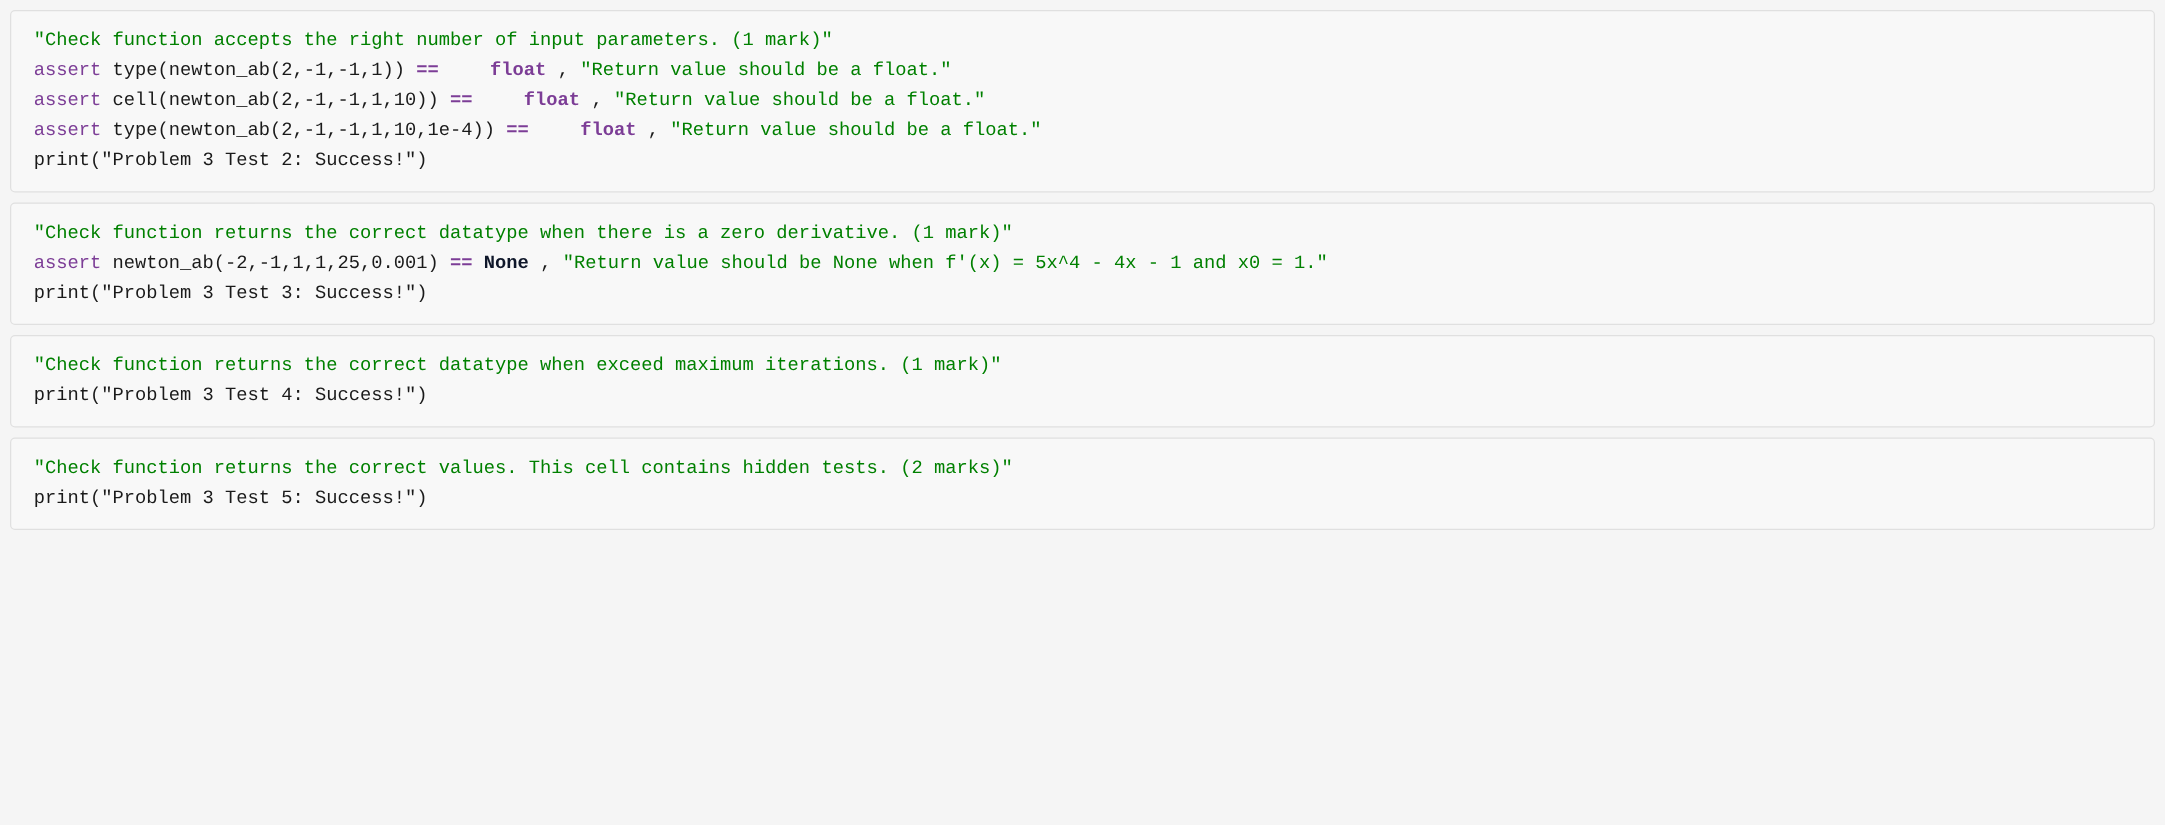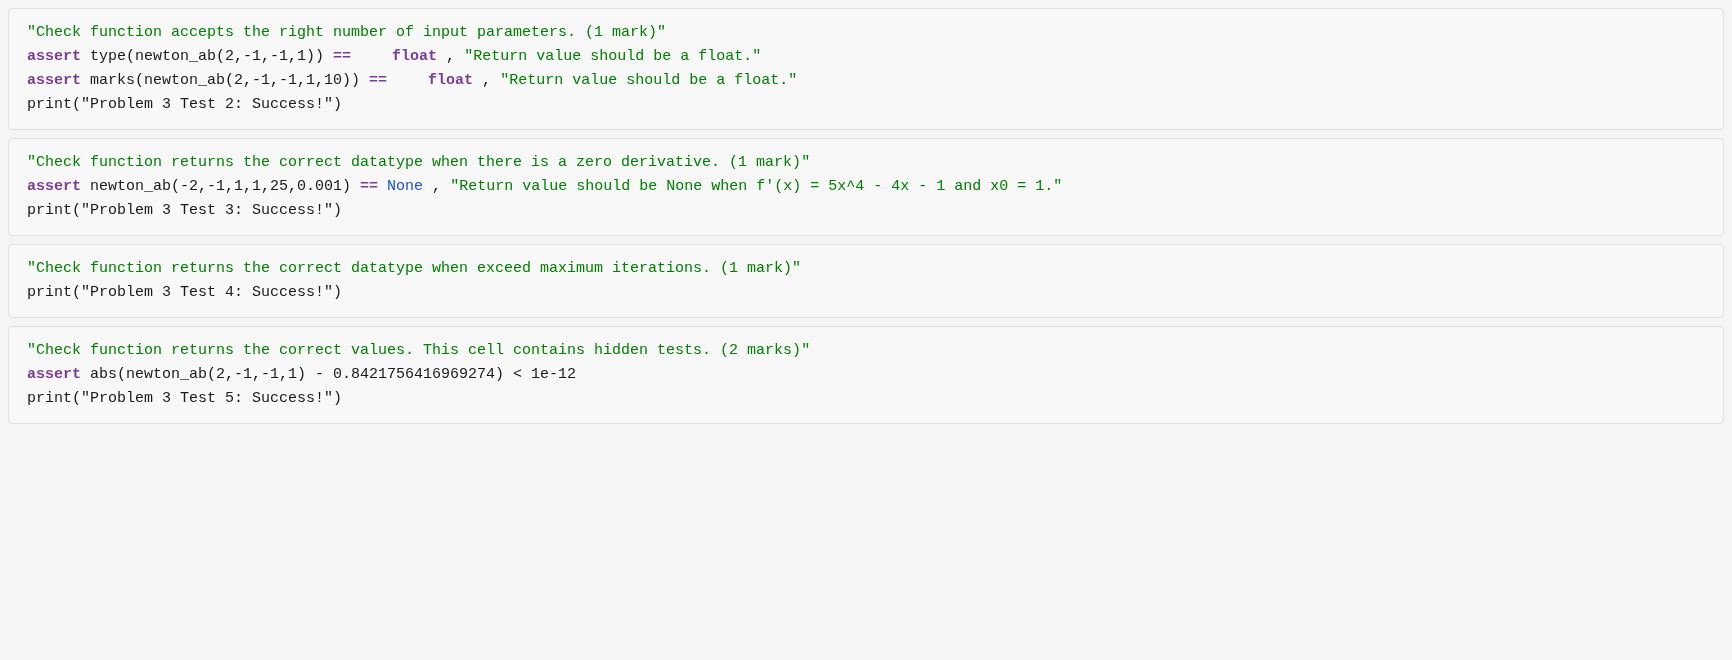--- a/index.html
+++ b/index.html
@@ -29,27 +29,27 @@
       display: block;
       white-space: pre;
     }
 
     .kw-string {
       color: #008000; 
     }
 
     .kw-assert {
       color: #7c3d96; 
-      font-weight: bold;
+      font-weight: normal;
       margin-top: 45px;
     }
 
     .kw-none {
-      color: #1d4ed8;
-      font-weight: normal;
+      color: #0f172a;
+      font-weight: bold;
     }
 
     .kw-float {
       color: #7c3d96;
       font-weight: bold;
       margin-left: 32px;
     }
 
     .kw-eq {
       color: #7c3d96;
@@ -60,30 +60,30 @@
       color: #1a1a1a;
     }
   </style>
 </head>
 <body>
 
 <div id="notebook">
     <div class="code-cell">
       <span class="code-line" style="color: rgb(0, 128, 0);">"Check function accepts the right number of input parameters. (1 mark)"</span>
       <span class="code-line"><span class="kw-assert">assert</span><span class="text-normal"> type(newton_ab(2,-1,-1,1)) </span><span class="kw-eq">==</span><span class="text-normal"> </span><span class="kw-float">float</span><span class="text-normal"> , </span><span class="kw-string">"Return value should be a float."</span></span>
-      <span class="code-line"><span class="kw-assert">assert</span><span class="text-normal"> marks(newton_ab(2,-1,-1,1,10)) </span><span class="kw-eq">==</span><span class="text-normal"> </span><span class="kw-float">float</span><span class="text-normal"> , </span><span class="kw-string">"Return value should be a float."</span></span>
+      <span class="code-line"><span class="kw-assert">assert</span><span class="text-normal"> cell(newton_ab(2,-1,-1,1,10)) </span><span class="kw-eq">==</span><span class="text-normal"> </span><span class="kw-float">float</span><span class="text-normal"> , </span><span class="kw-string">"Return value should be a float."</span></span>
+      <span class="code-line"><span class="kw-assert">assert</span><span class="text-normal"> type(newton_ab(2,-1,-1,1,10,1e-4)) </span><span class="kw-eq">==</span><span class="text-normal"> </span><span class="kw-float">float</span><span class="text-normal"> , </span><span class="kw-string">"Return value should be a float."</span></span>
       <span class="code-line"><span class="text-normal">print("Problem 3 Test 2: Success!")</span></span>
     </div>
     <div class="code-cell">
       <span class="code-line" style="color: rgb(0, 128, 0);">"Check function returns the correct datatype when there is a zero derivative. (1 mark)"</span>
       <span class="code-line"><span class="kw-assert">assert</span><span class="text-normal"> newton_ab(-2,-1,1,1,25,0.001) </span><span class="kw-eq">==</span><span class="text-normal"> </span><span class="kw-none">None</span><span class="text-normal"> , </span><span class="kw-string">"Return value should be None when f'(x) = 5x^4 - 4x - 1 and x0 = 1."</span></span>
       <span class="code-line"><span class="text-normal">print("Problem 3 Test 3: Success!")</span></span>
     </div>
     <div class="code-cell">
       <span class="code-line" style="color: rgb(0, 128, 0);">"Check function returns the correct datatype when exceed maximum iterations. (1 mark)"</span>
       <span class="code-line"><span class="text-normal">print("Problem 3 Test 4: Success!")</span></span>
     </div>
     <div class="code-cell">
       <span class="code-line" style="color: rgb(0, 128, 0);">"Check function returns the correct values. This cell contains hidden tests. (2 marks)"</span>
-      <span class="code-line"><span class="kw-assert">assert</span><span class="text-normal"> abs(newton_ab(2,-1,-1,1) - 0.8421756416969274) &lt; 1e-12</span></span>
       <span class="code-line"><span class="text-normal">print("Problem 3 Test 5: Success!")</span></span>
     </div>
   </div>
 
 </body></html>

